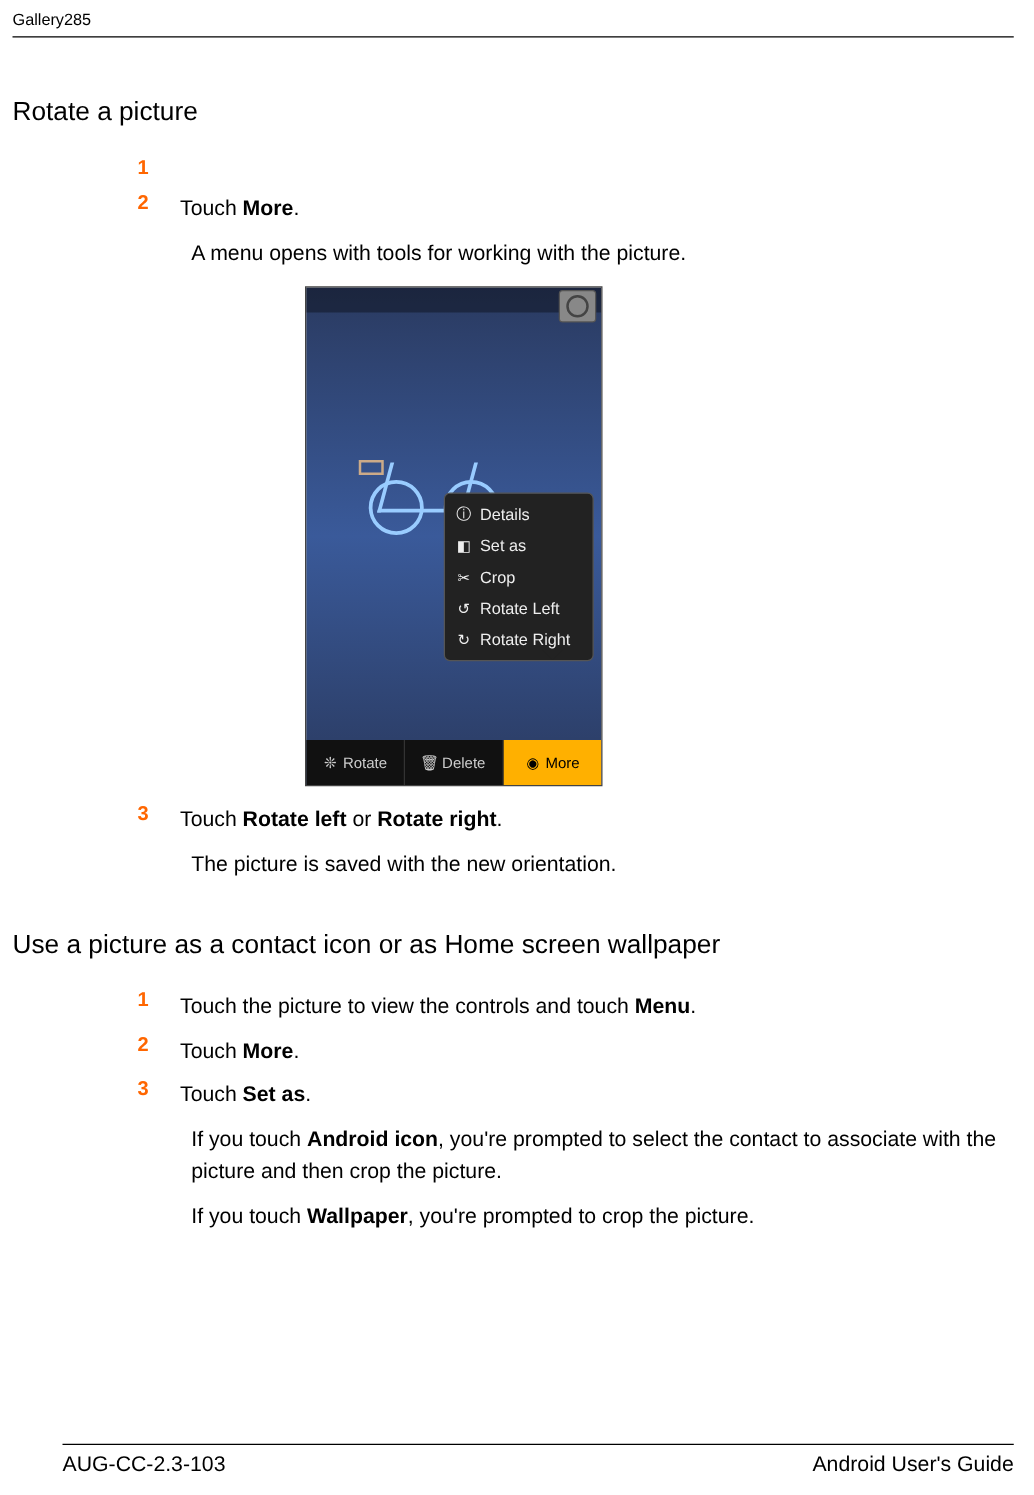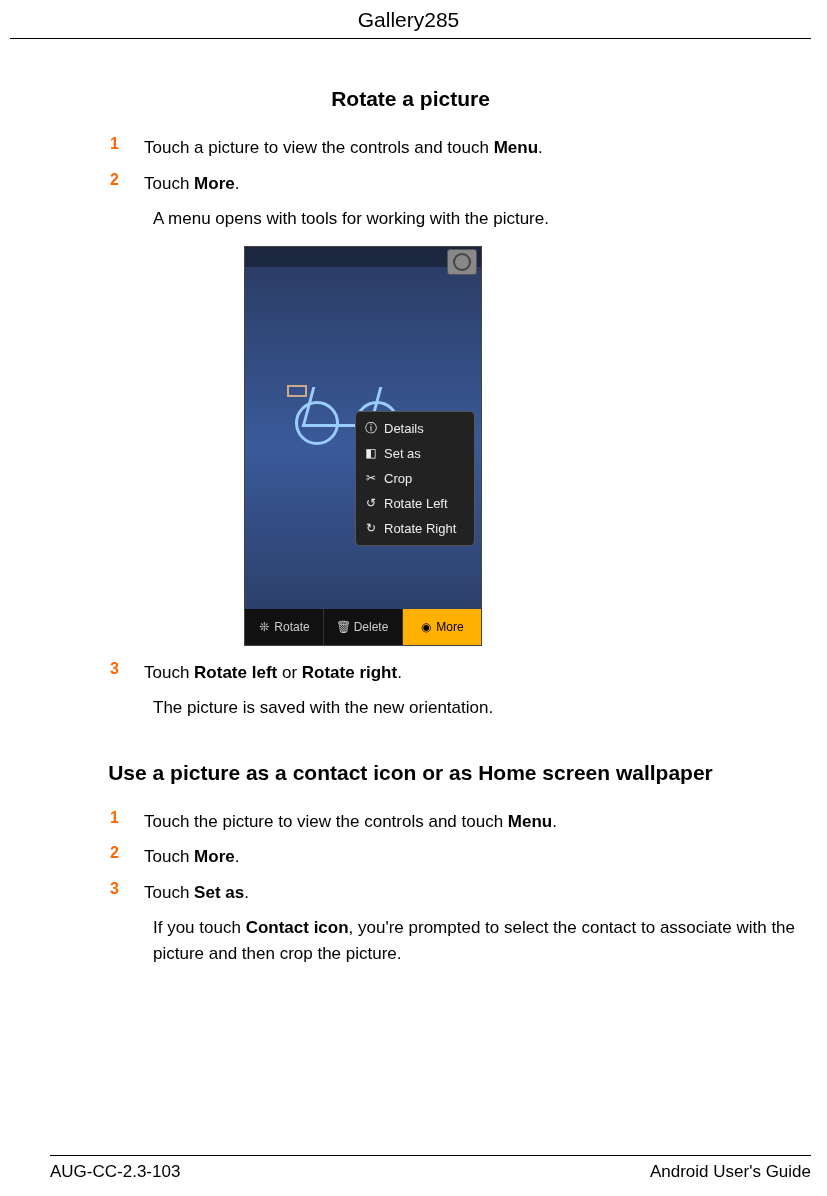--- a/index.html
+++ b/index.html
@@ -8,31 +8,30 @@
     height: 1196px;
     font-family: Arial, Helvetica, sans-serif;
     font-size: 17px;
     color: #000;
     background: #fff;
     position: relative;
     padding: 8px 16px 0 10px;
   }
   .header-row {
     display: flex;
-    justify-content: center;
-    font-size: 21px;
+    justify-content: flex-start;
+    font-size: 13px;
     padding: 0 4px 6px 0;
     border-bottom: 1px solid #000;
     margin-bottom: 48px;
   }
   .section-heading {
     font-size: 21px;
-    font-weight: bold;
+    font-weight: normal;
     margin-bottom: 24px;
-    text-align: center;
   }
   .steps {
     margin-left: 100px;
     margin-bottom: 40px;
   }
   .step-row {
     display: flex;
     align-items: flex-start;
     margin-bottom: 10px;
   }
@@ -123,23 +122,20 @@
 <div class="header-row">
   <span>Gallery</span>
   <span>285</span>
 </div>
 
 <div class="section-heading">Rotate a picture</div>
 
 <div class="steps">
   <div class="step-row">
     <span class="step-num">1</span>
-    <span class="step-text">
-      <span>Touch a picture to view the controls and touch </span><b>Menu</b><span>.</span>
-    </span>
   </div>
   <div class="step-row">
     <span class="step-num">2</span>
     <span class="step-text">
       <span>Touch </span><b>More</b><span>.</span>
     </span>
   </div>
   <div class="step-indent">A menu opens with tools for working with the picture.</div>
 
   <div class="shot">
@@ -213,20 +209,23 @@
       <span>Touch </span><b>More</b><span>.</span>
     </span>
   </div>
   <div class="step-row">
     <span class="step-num">3</span>
     <span class="step-text">
       <span>Touch </span><b>Set as</b><span>.</span>
     </span>
   </div>
   <div class="step-indent">
-    <span>If you touch </span><b>Contact icon</b><span>, you're prompted to select the contact to associate with the picture and then crop the picture.</span>
+    <span>If you touch </span><b>Android icon</b><span>, you're prompted to select the contact to associate with the picture and then crop the picture.</span>
+  </div>
+  <div class="step-indent">
+    <span>If you touch </span><b>Wallpaper</b><span>, you're prompted to crop the picture.</span>
   </div>
 </div>
 
 <div class="footer-row">
   <span>AUG-CC-2.3-103</span>
   <span>Android User's Guide</span>
 </div>
 
 </body></html>

